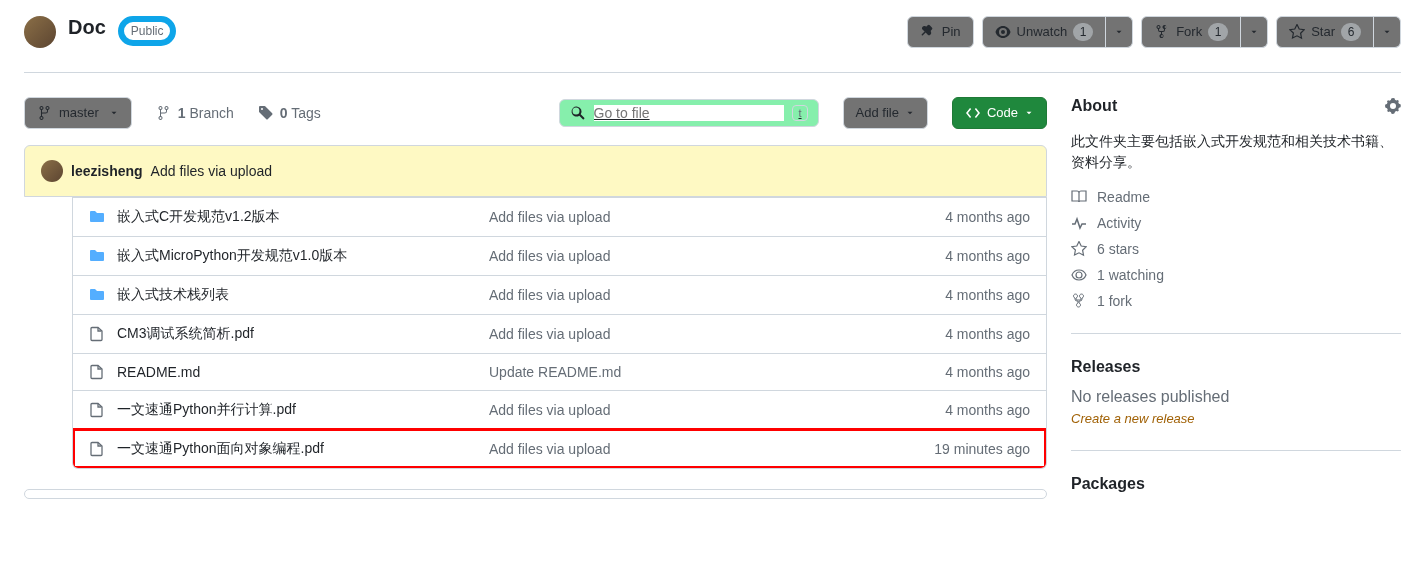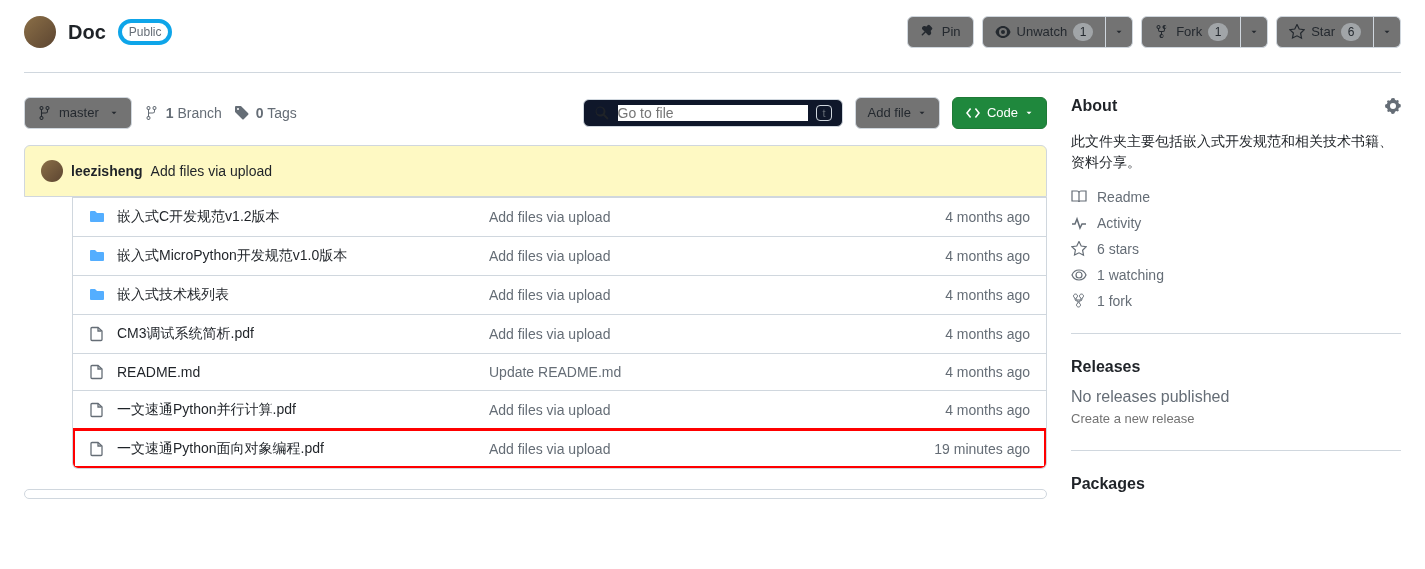--- a/index.html
+++ b/index.html
@@ -1,34 +1,34 @@
 <!DOCTYPE html>
 <html><head>
   <meta charset="utf-8">
   <style>
     * { box-sizing: border-box; margin: 0; padding: 0; }
     body { font-family: -apple-system, BlinkMacSystemFont, "Segoe UI", Helvetica, Arial, sans-serif; font-size: 14px; color: #1f2328; background: #fff; }
     .container { width: 1425px; padding: 0 24px; }
     .header { display: flex; align-items: center; justify-content: space-between; padding: 16px 0 24px; border-bottom: 1px solid #d0d7de; }
-    .header-left { display: flex; align-items: center; gap: 12px; }
+    .header-left { display: flex; align-items: flex-start; gap: 12px; }
     .avatar { width: 32px; height: 32px; border-radius: 50%; background: linear-gradient(135deg, #8b6f47, #5c4531); display: inline-block; }
     .repo-title { font-size: 20px; font-weight: 600; }
-    .badge { border: 4px solid #0ea5e9; border-radius: 2em; padding: 0 7px; font-size: 12px; font-weight: 500; color: #656d76; line-height: 18px; }
+    .badge { border: 6px solid #0ea5e9; border-radius: 2em; padding: 0 7px; font-size: 12px; font-weight: 500; color: #656d76; line-height: 18px; }
     .header-right { display: flex; align-items: center; gap: 8px; }
     .btn { display: inline-flex; align-items: center; gap: 6px; background: #737373; border: 1px solid #d0d7de; border-radius: 6px; padding: 5px 12px; font-size: 13px; font-weight: 500; cursor: pointer; color: #24292f; line-height: 20px; }
     .btn-group { display: flex; }
     .btn-group .btn:first-child { border-top-right-radius: 0; border-bottom-right-radius: 0; }
     .btn-group .btn-caret { border-left: 0; border-top-left-radius: 0; border-bottom-left-radius: 0; padding: 5px 8px; }
     .counter { background: #d0d7de80; border-radius: 2em; padding: 0 6px; font-size: 12px; min-width: 20px; text-align: center; line-height: 18px; }
     .main { display: flex; gap: 24px; padding-top: 24px; }
     .left-col { flex: 1; min-width: 0; }
     .right-col { width: 330px; }
-    .toolbar { display: flex; align-items: center; gap: 12px; margin-bottom: 16px; }
+    .toolbar { display: flex; align-items: center; gap: 24px; margin-bottom: 16px; }
     .search-wrap { flex: 1; display: flex; justify-content: flex-end; }
-    .search-box { display: flex; align-items: center; gap: 8px; border: 1px solid #d0d7de; border-radius: 6px; padding: 5px 10px; width: 260px; background: #0f172a; }
+    .search-box { display: flex; align-items: center; gap: 8px; border: 1px solid #d0d7de; border-radius: 6px; padding: 5px 10px; width: 260px; background: #86efac; text-decoration: underline; }
     .search-box input { border: 0; outline: 0; flex: 1; font-size: 14px; }
     .kbd { border: 1px solid #d0d7de; border-radius: 4px; padding: 1px 5px; font-size: 11px; color: #656d76; }
     .btn-primary { background: #1f883d; color: #fff; border-color: #1f7a37; }
     .link-muted { color: #656d76; display: inline-flex; align-items: center; gap: 6px; }
     .commit-bar { display: flex; align-items: center; justify-content: space-between; background: #fef9c3; border: 1px solid #d0d7de; border-radius: 6px 6px 0 0; padding: 14px 16px; }
     .commit-left { display: flex; align-items: center; gap: 8px; }
     .commit-right { display: flex; align-items: center; gap: 12px; font-size: 14px; }
     .small-avatar { width: 22px; height: 22px; border-radius: 50%; background: linear-gradient(135deg, #8b6f47, #5c4531); }
     .files-table { border: 1px solid #d0d7de; border-top: 0; border-radius: 0 0 6px 6px; overflow: hidden; margin-left: 48px; }
     .file-row { display: flex; align-items: center; padding: 10px 16px; border-top: 1px solid #d0d7de; }
@@ -38,21 +38,21 @@
     .file-row.highlighted { outline: 3px solid #ff0000; outline-offset: -2px; }
     .folder-icon { color: #54aeff; }
     .file-icon { color: #656d76; }
     .sidebar-section { margin-bottom: 24px; padding-bottom: 24px; border-bottom: 1px solid #d0d7de; }
     .sidebar-section:last-child { border-bottom: 0; }
     .sidebar-header { display: flex; align-items: center; justify-content: space-between; margin-bottom: 16px; }
     .sidebar-title { font-size: 16px; font-weight: 600; margin: 0; }
     .sidebar-desc { margin-bottom: 16px; line-height: 1.5; }
     .sidebar-links { display: flex; flex-direction: column; gap: 10px; }
     .sidebar-link { display: flex; align-items: center; gap: 10px; color: #656d76; text-decoration: none; font-size: 14px; }
-    .link-blue { color: #737373; text-decoration: none; }
+    .link-blue { color: #a16207; text-decoration: none; font-style: italic; }
     .muted { color: #656d76; }
     .bold { font-weight: 600; }
     svg { display: block; }
     .icon16 { width: 16px; height: 16px; fill: currentColor; }
     .readme-box { border: 1px solid #d0d7de; border-radius: 6px; margin-top: 20px; height: 10px; }
   </style>
 </head>
 <body>
 
 <div class="container">

